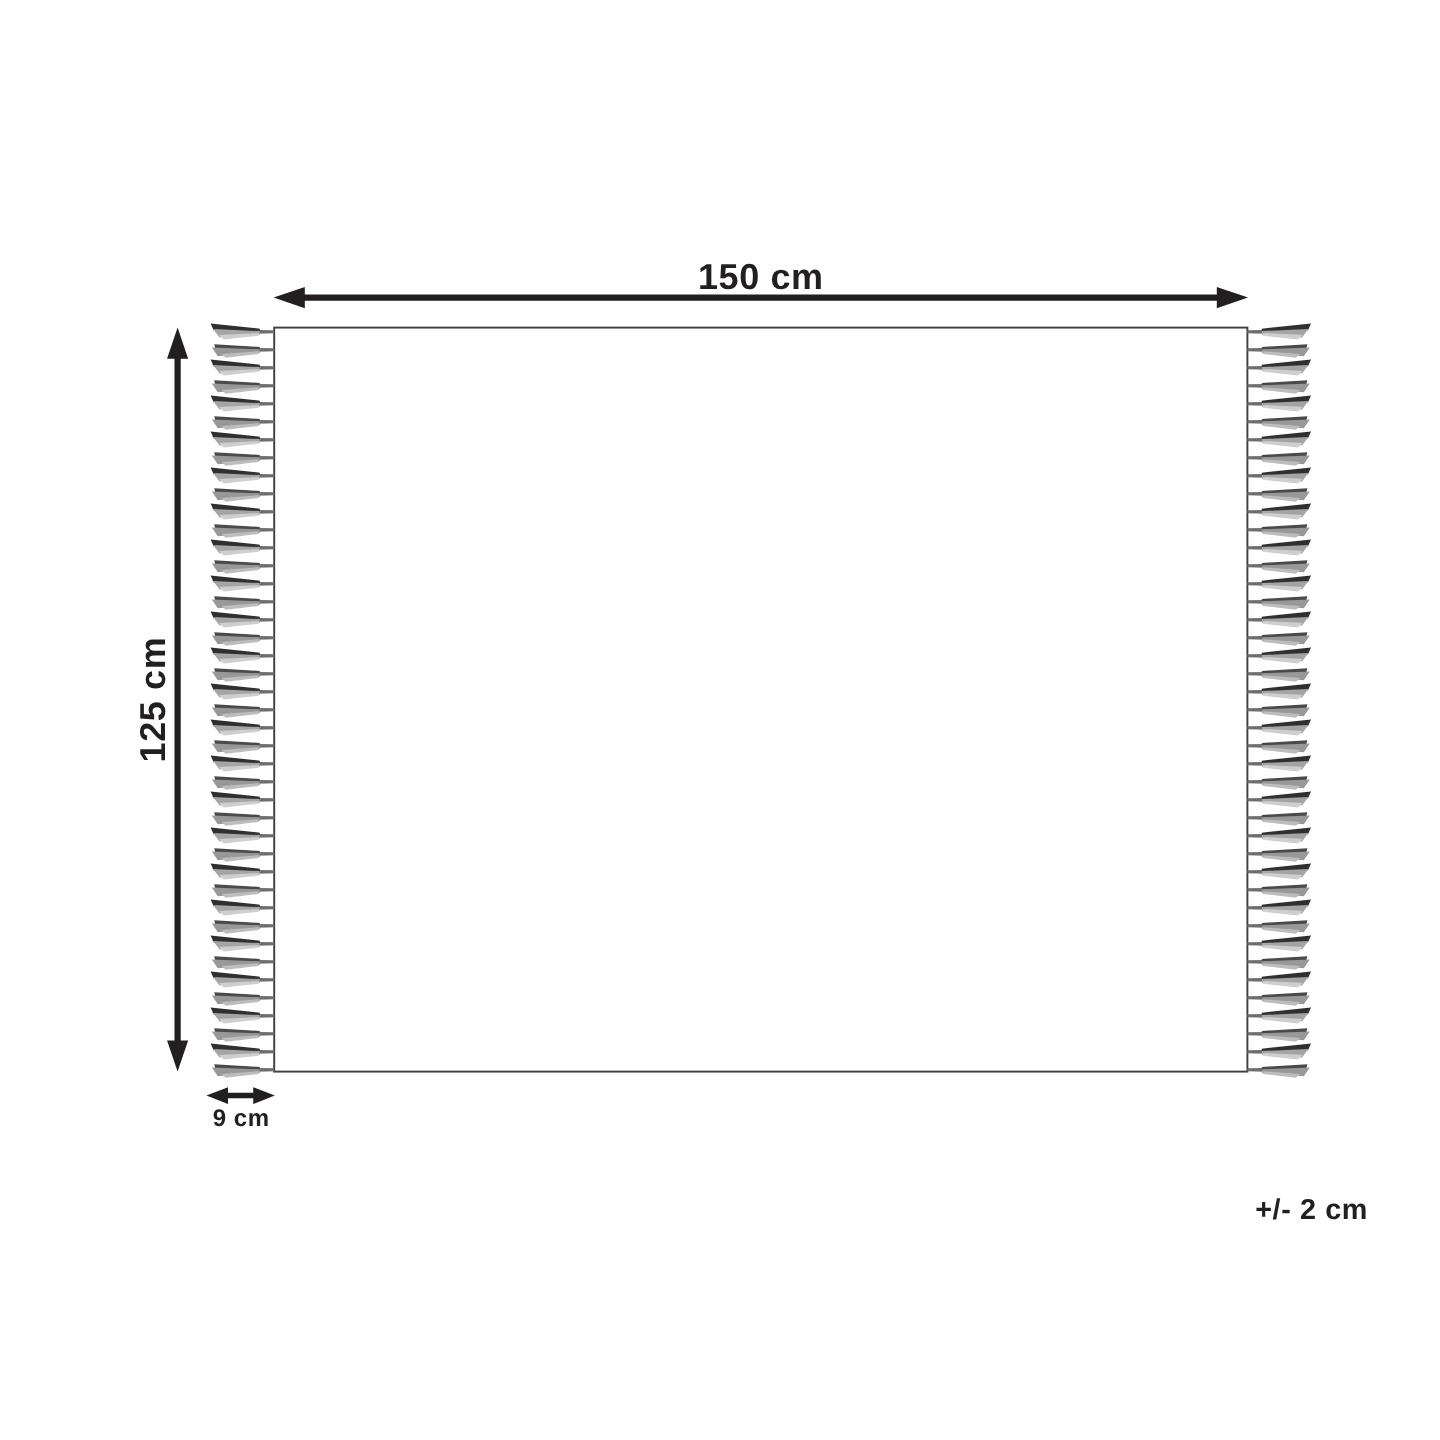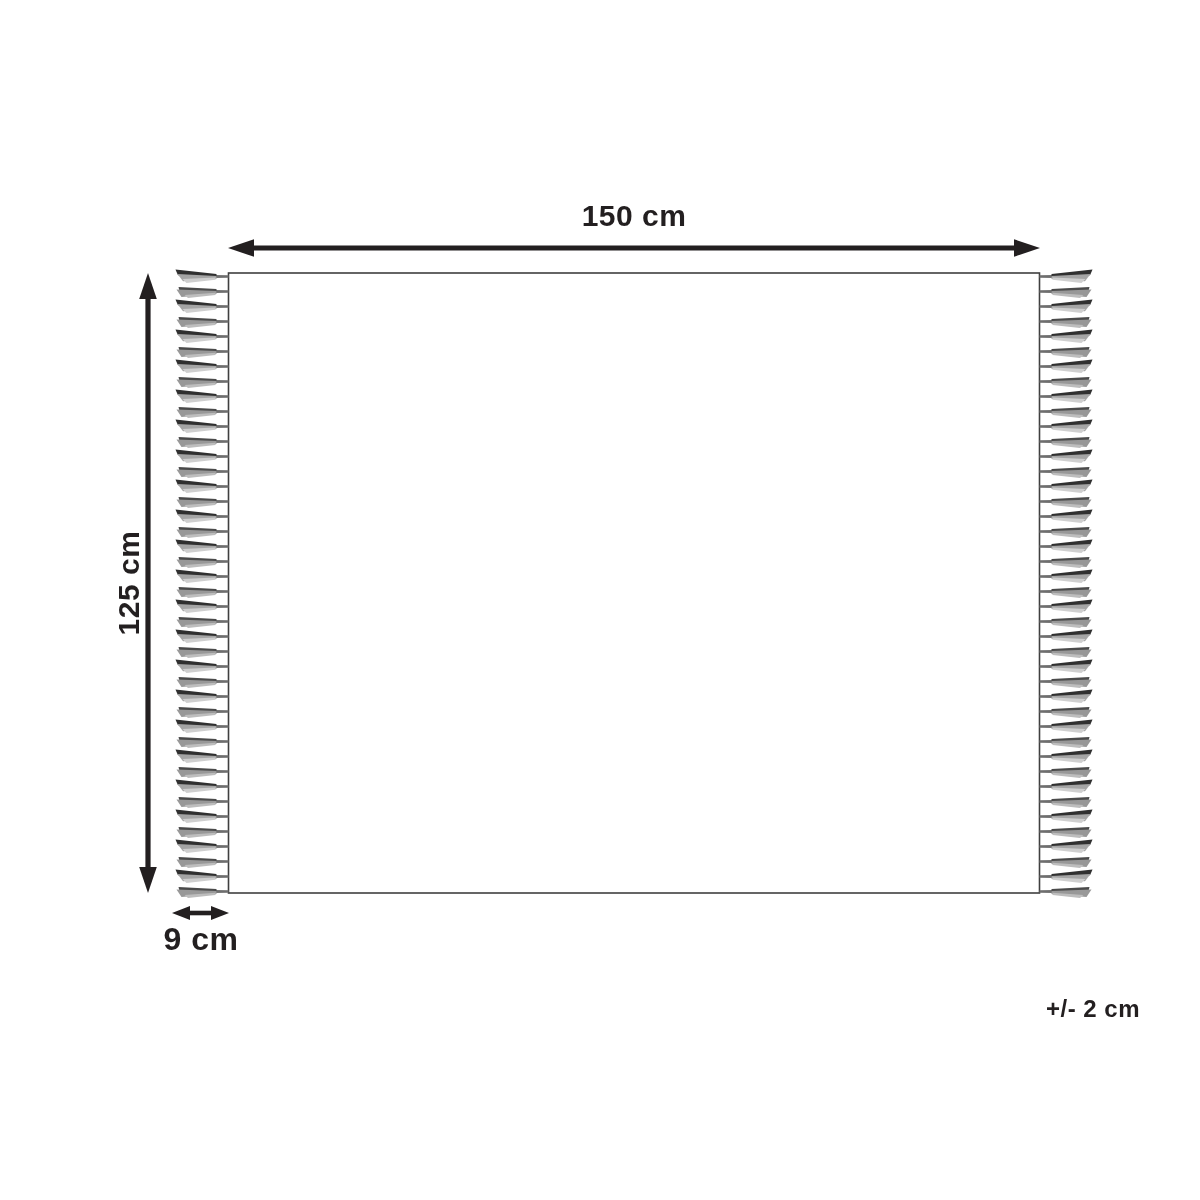--- a/index.html
+++ b/index.html
@@ -24,37 +24,37 @@
   .dim-label {
     position: absolute;
     font-weight: 700;
     color: var(--line, #231f20);
     white-space: nowrap;
     line-height: 1.15;
     letter-spacing: 0.5px;
   }
   .dim-label.width {
     left: 228px;
-    top: 199px;
+    top: 215px;
     width: 812px;
     text-align: center;
     font-size: 30px;
   }
   .dim-label.height {
     left: 129px;
     top: 583px;
     font-size: 30px;
     transform: translate(-50%, -50%) rotate(-90deg);
   }
   .dim-label.fringe {
     left: 161px;
     top: 921px;
     width: 80px;
     text-align: center;
-    font-size: 32px;
+    font-size: 20px;
   }
   .dim-label.tolerance {
     left: 1046px;
     top: 995px;
     font-size: 24px;
   }
 </style>
 </head>
 <body>
 

